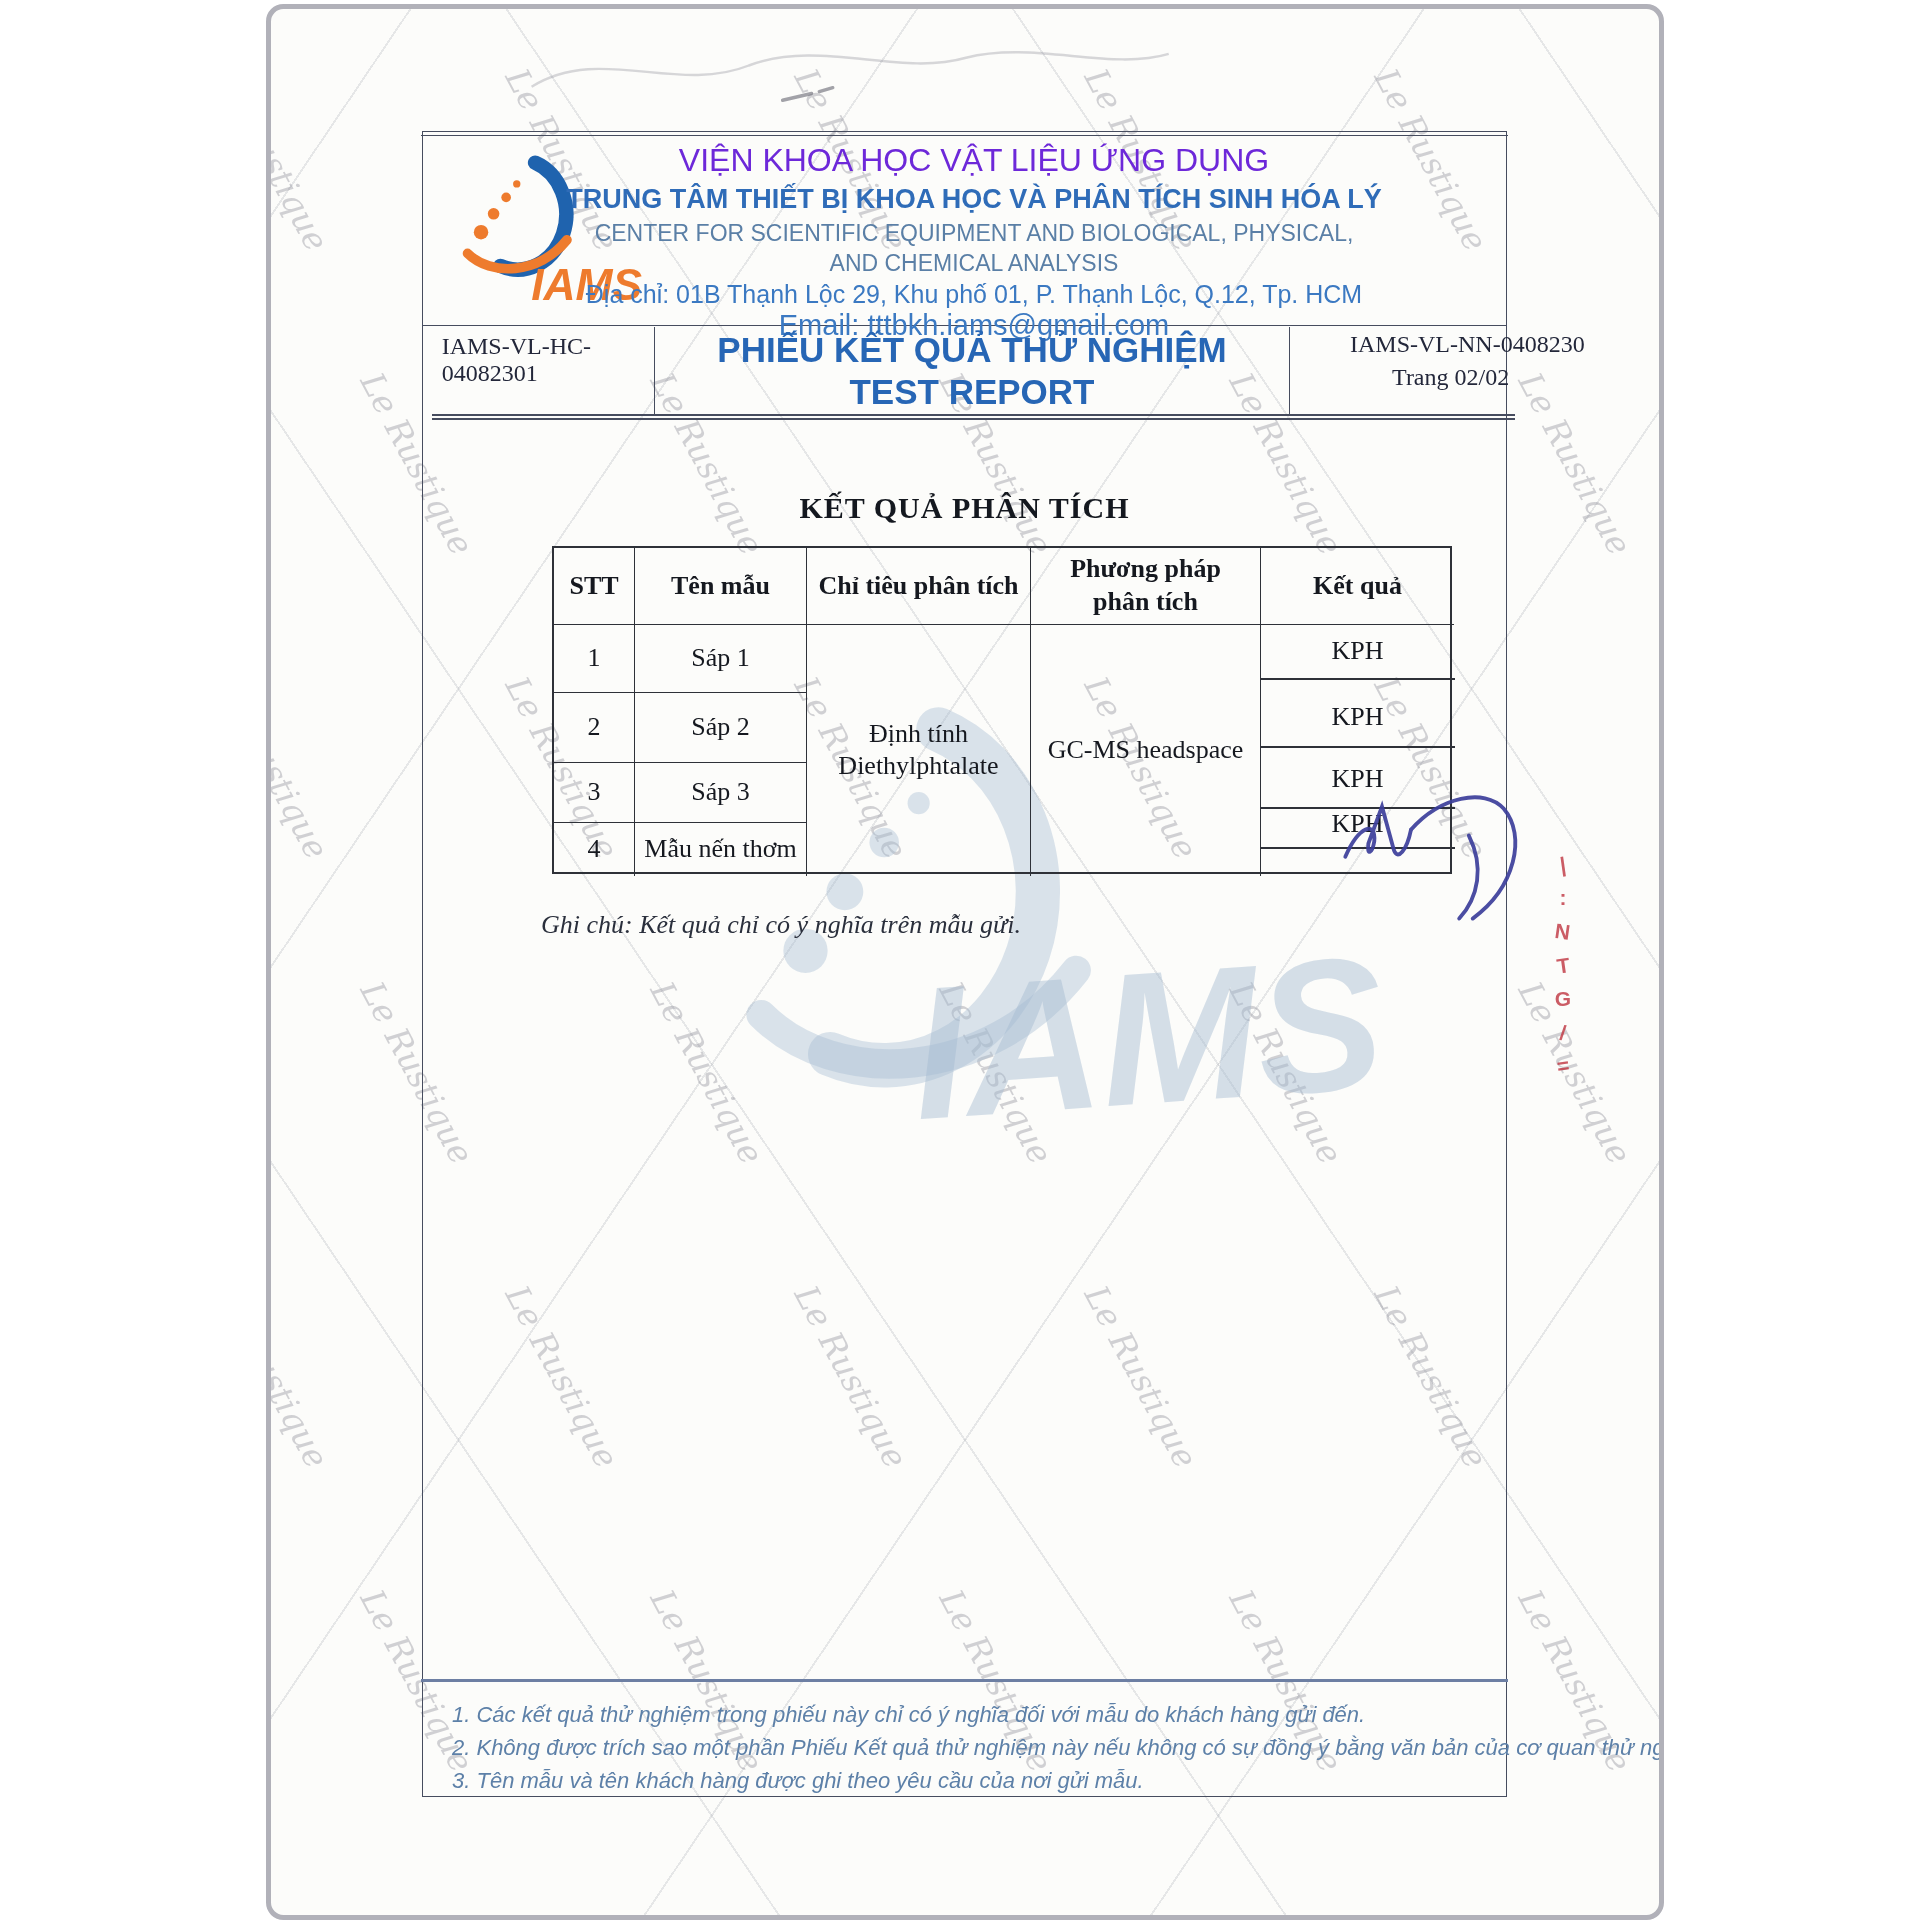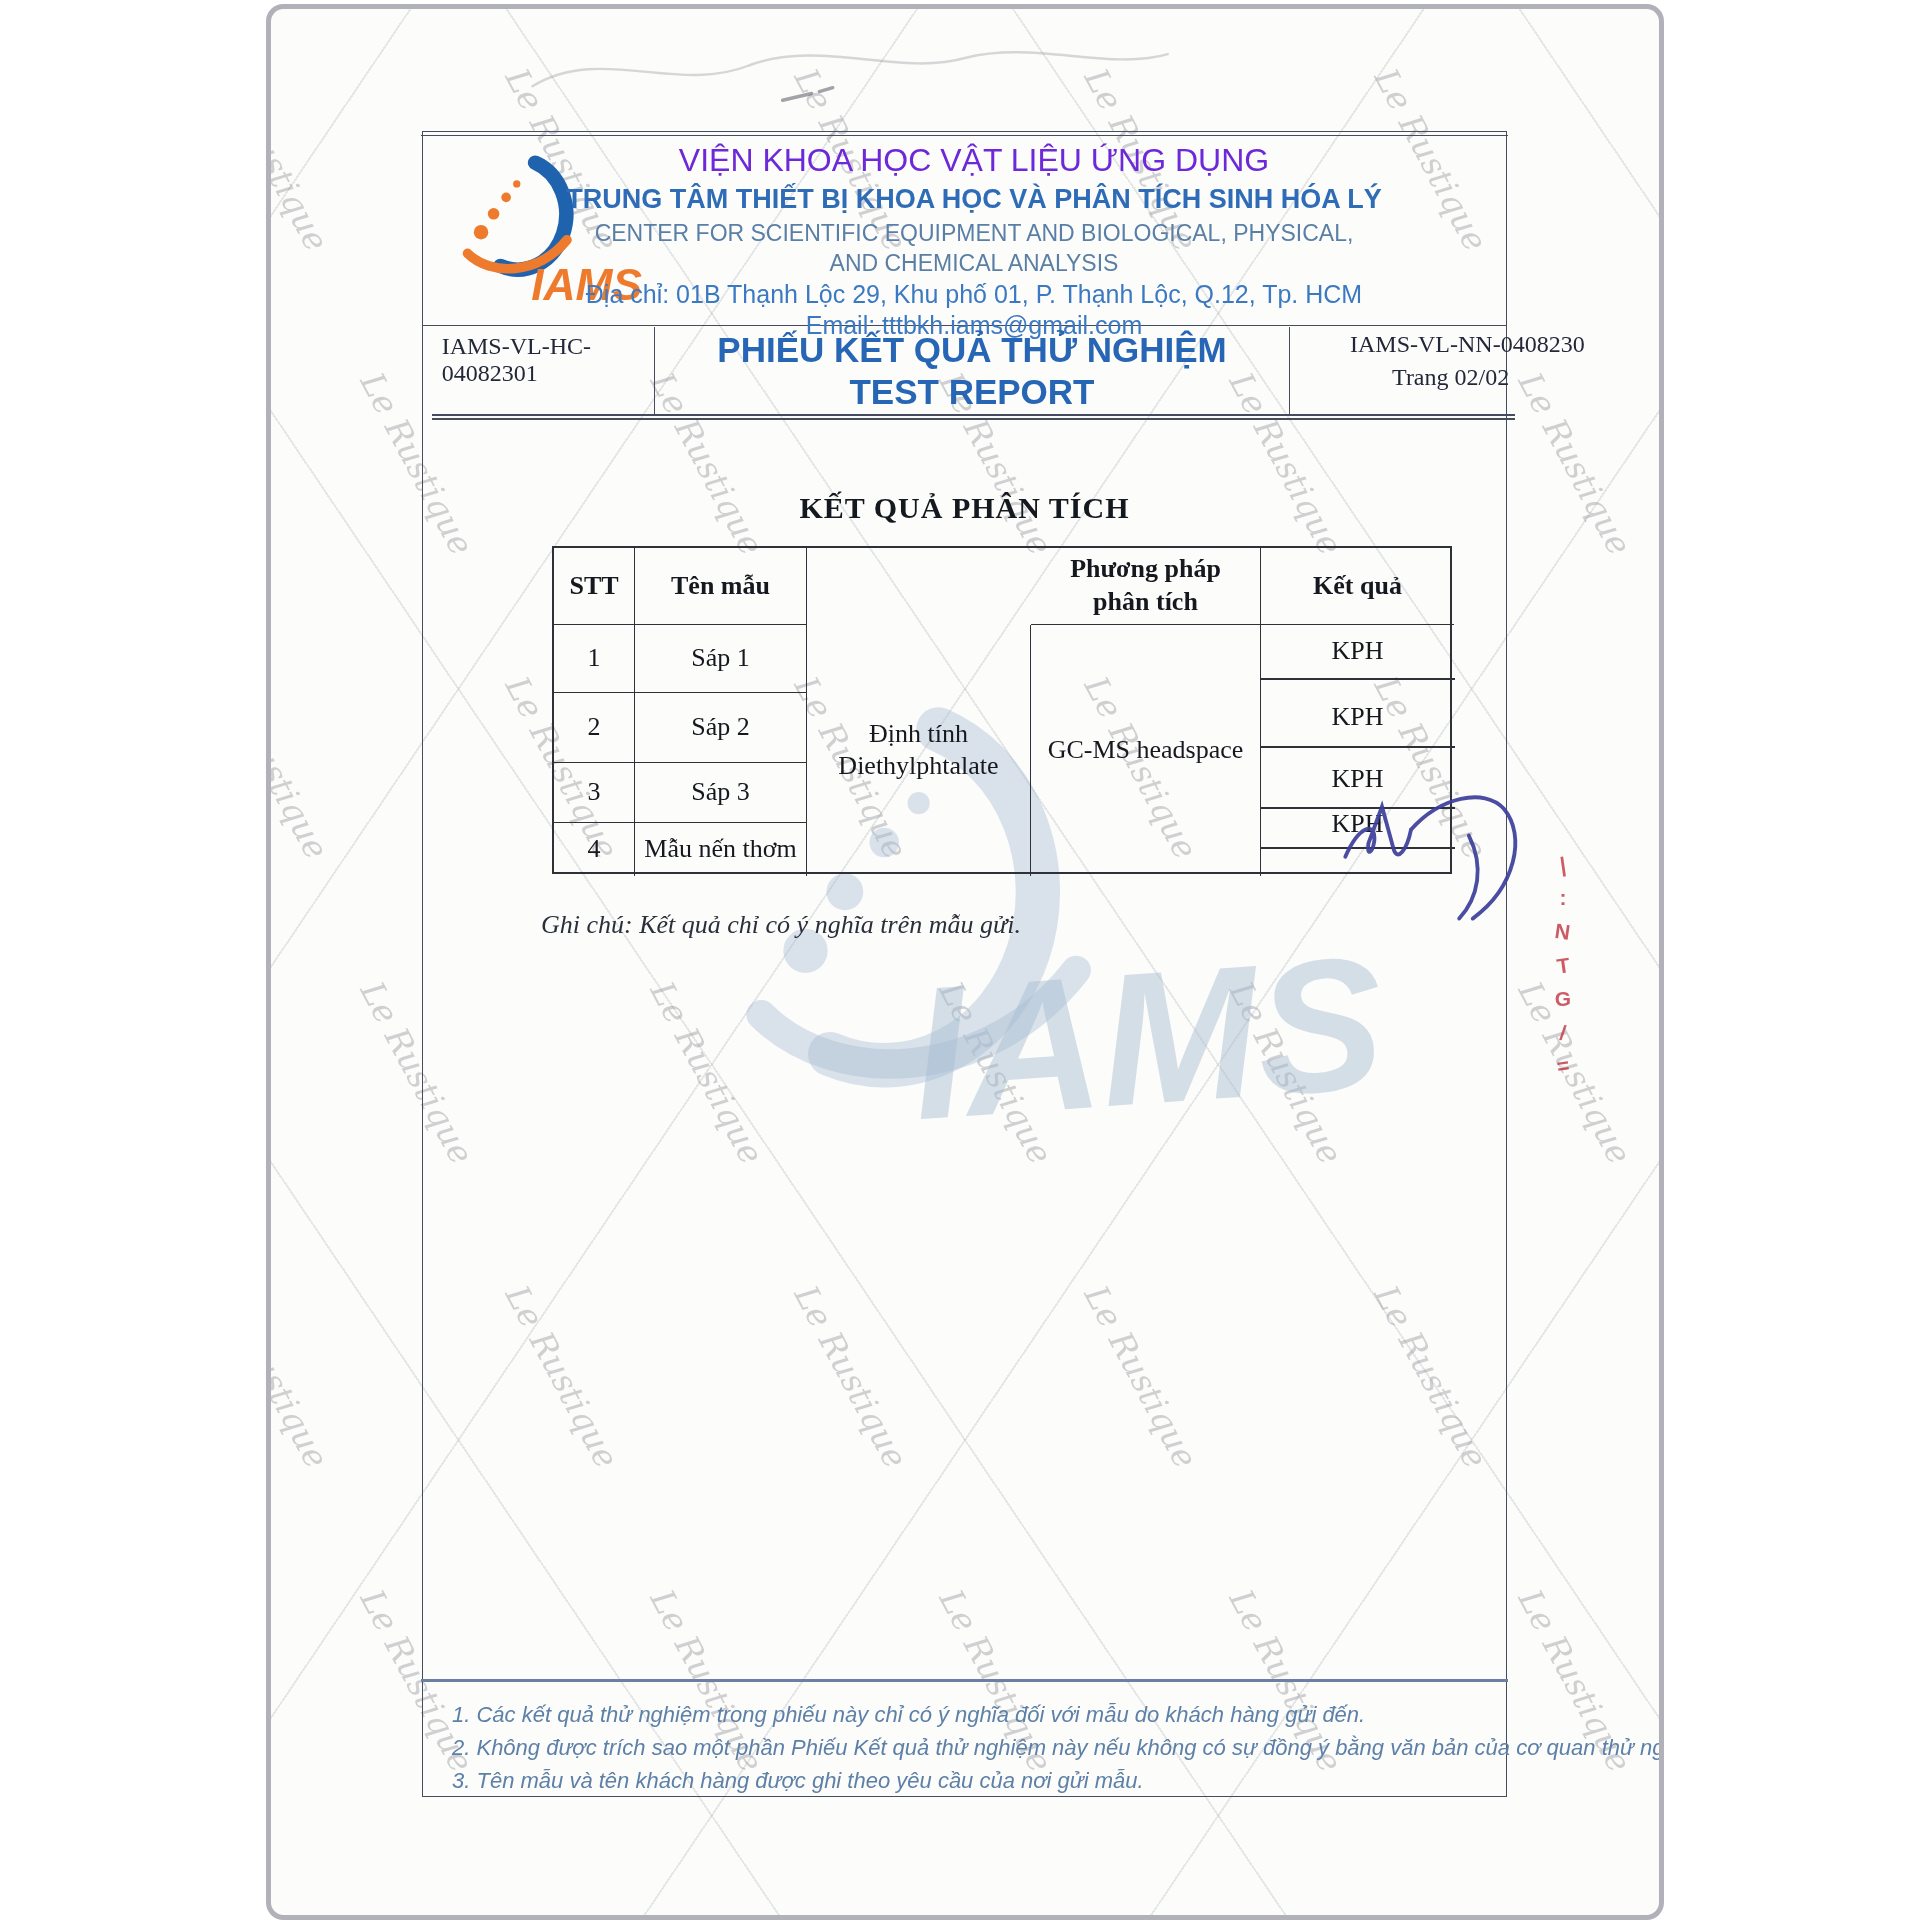--- a/index.html
+++ b/index.html
@@ -41,21 +41,21 @@
   .logo{position:absolute;left:29px;top:21px;}
   .hdr-text{
     position:absolute;left:135px;right:116px;top:7.7px;text-align:center;
     font-family:"Liberation Sans","DejaVu Sans",sans-serif;
   }
   .hdr-text span{display:block;white-space:nowrap;}
   .h-vi1{font-size:32px;line-height:41px;color:#6d28d9;}
   .h-vi2{font-size:27px;line-height:37px;color:#2f6cb8;font-weight:bold;}
   .h-en{font-size:23px;line-height:30px;color:#5a7fa6;}
   .h-addr{font-size:25px;line-height:32px;color:#3b79c2;}
-  .h-mail{font-size:25px;line-height:30px;color:#3b79c2;}
+  .h-mail{font-size:29px;line-height:30px;color:#3b79c2;}
   
   .band{
     position:absolute;left:9px;top:195px;width:100%;height:87px;
     border-bottom:6.8px double #464c5e;display:flex;box-sizing:content-box;
   }
   .band-left{width:223px;border-right:1.9px solid #464c5e;padding:5.8px 5.8px 0 9.7px;
     font-size:24px;color:#23273a;box-sizing:border-box;}
   .band-mid{width:635px;border-right:1.9px solid #464c5e;text-align:center;
     font-family:"Liberation Sans","DejaVu Sans",sans-serif;font-weight:bold;
     font-size:35px;line-height:42px;color:#2766b5;padding-top:1.9px;box-sizing:border-box;}
@@ -203,20 +203,21 @@
         <div class="code-right">IAMS-VL-NN-0408230</div>
         <div class="page-num">Trang 02/02</div>
       </div>
     </div>
 
     <div class="section-heading">KẾT QUẢ PHÂN TÍCH</div>
 
     <div class="rtable">
       <div class="tc hb" style="grid-area:1/1/2/2">STT</div>
       <div class="tc hb" style="grid-area:1/2/2/3">Tên mẫu</div>
+      <div class="tc hb" style="grid-area:1/3/2/4">Chỉ tiêu phân tích</div>
       <div class="tc hb" style="grid-area:1/4/2/5">
         <span>Phương pháp</span>
         <span>phân tích</span>
       </div>
       <div class="tc hb nr" style="grid-area:1/5/2/6">Kết quả</div>
 
       <div class="tc" style="grid-area:2/1/3/2">1</div>
       <div class="tc" style="grid-area:2/2/3/3">Sáp 1</div>
       <div class="tc" style="grid-area:3/1/4/2">2</div>
       <div class="tc" style="grid-area:3/2/4/3">Sáp 2</div>

